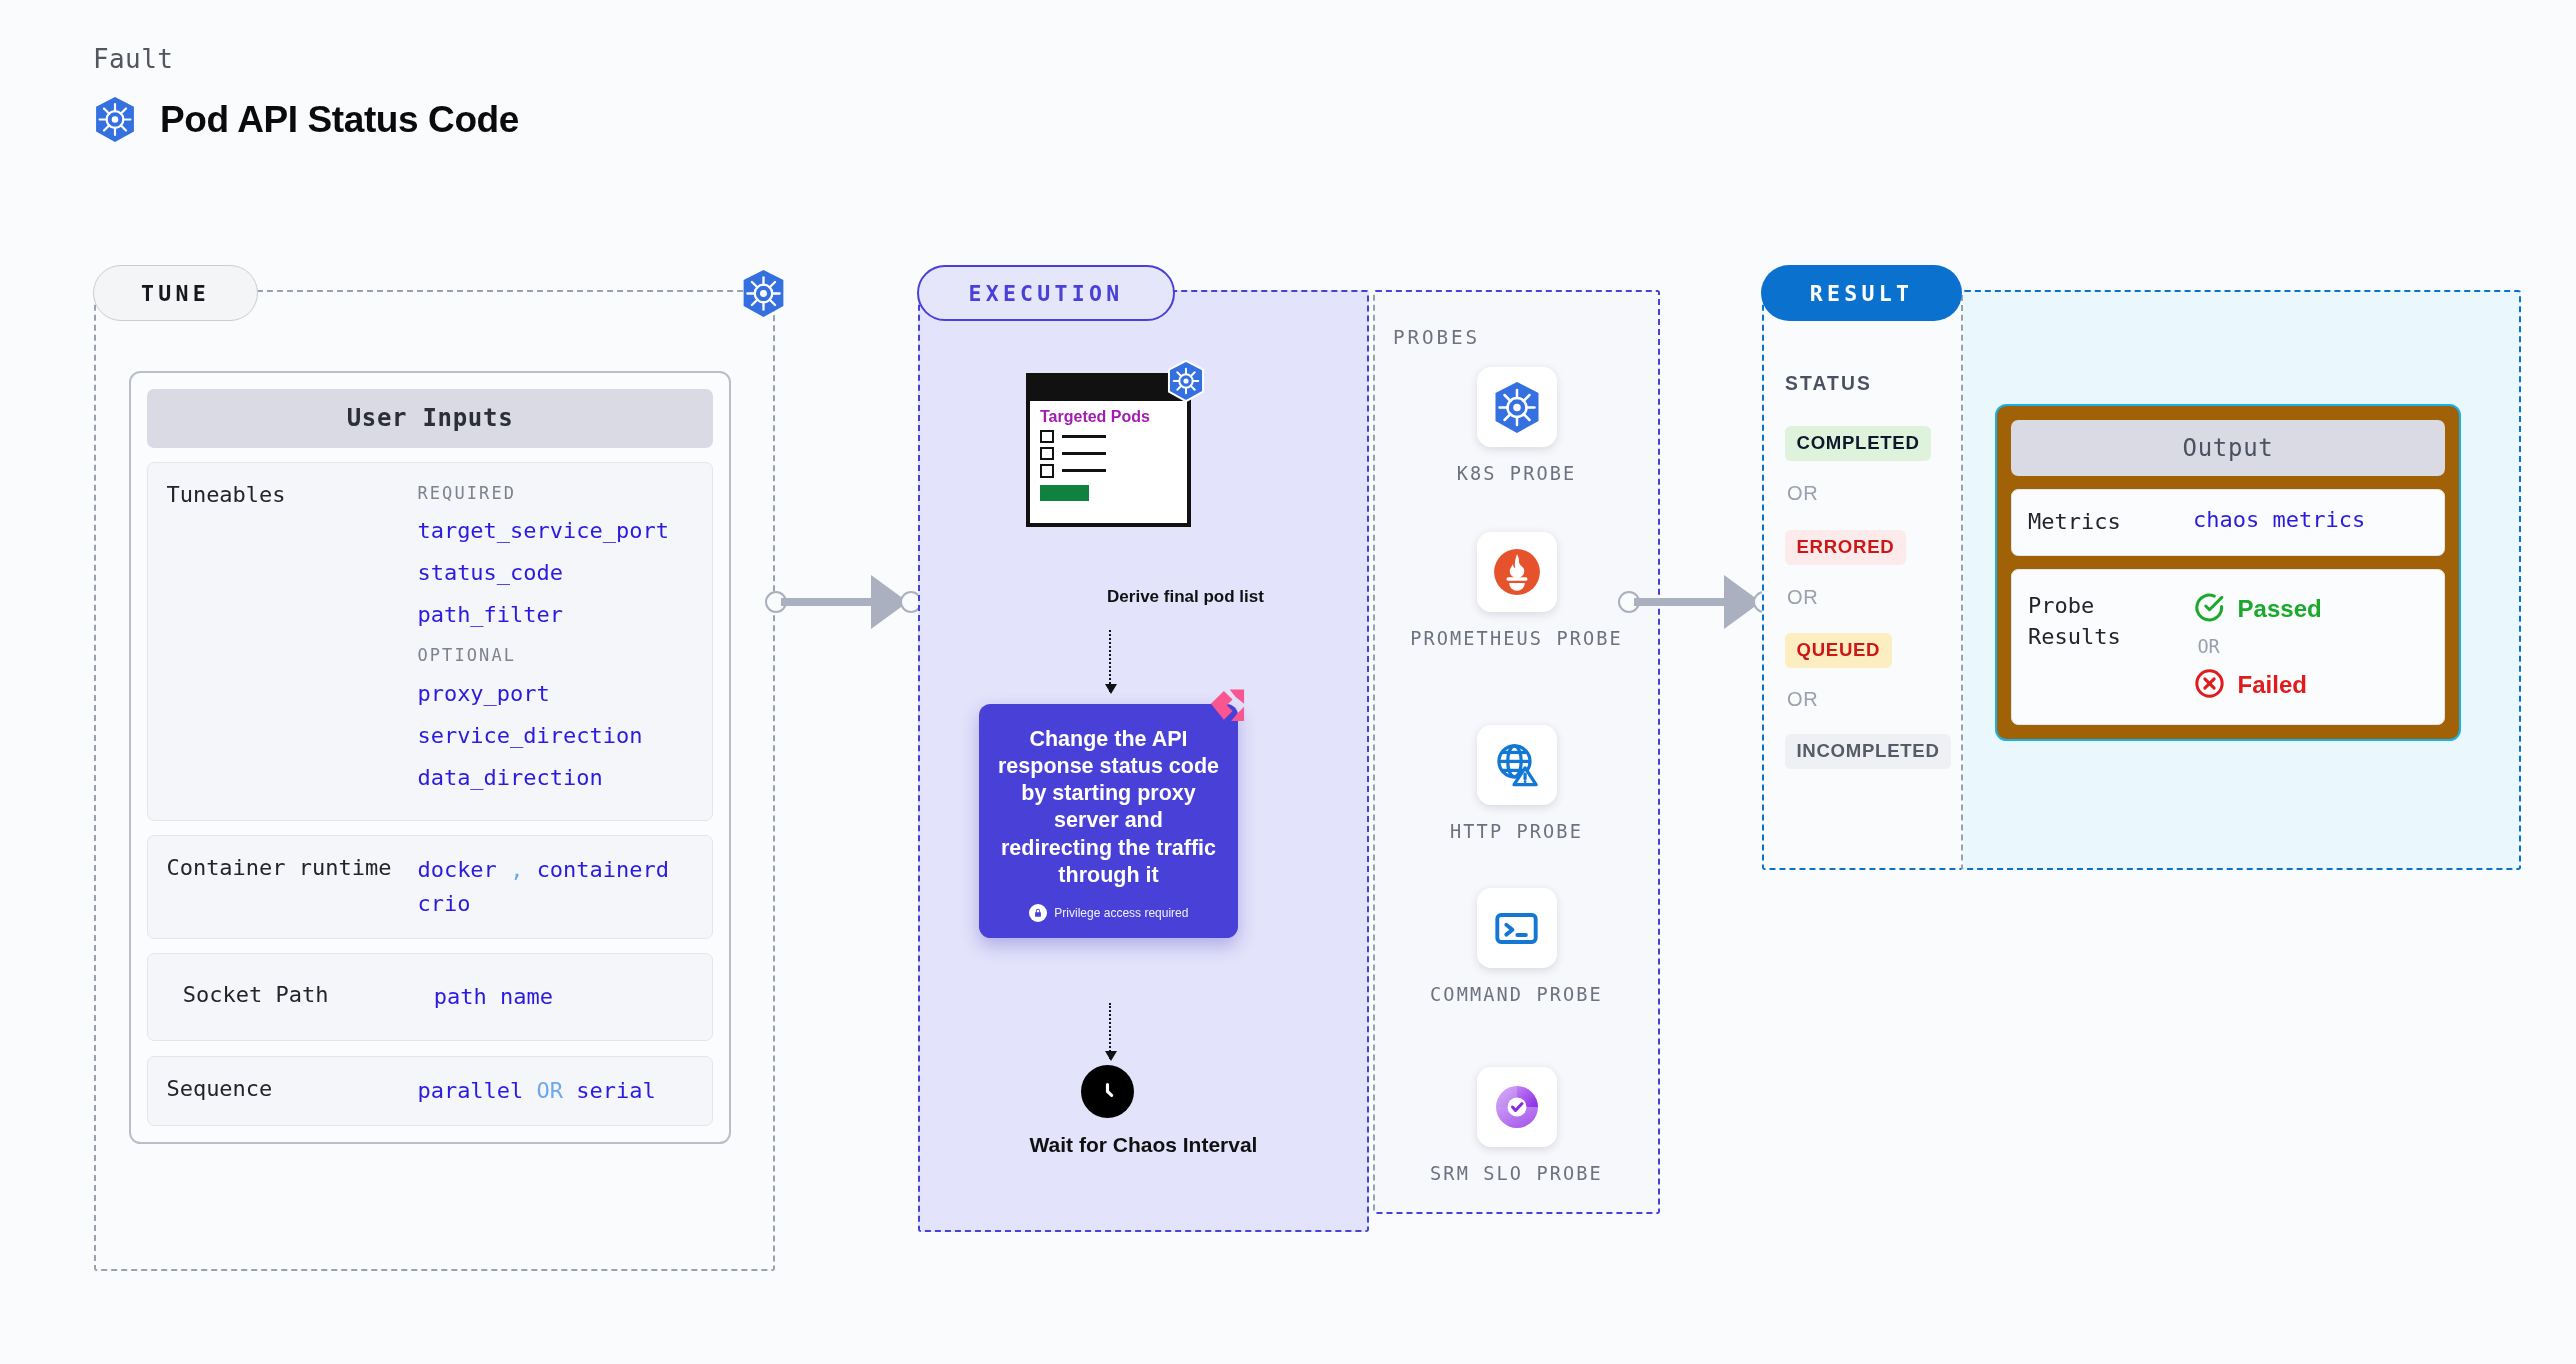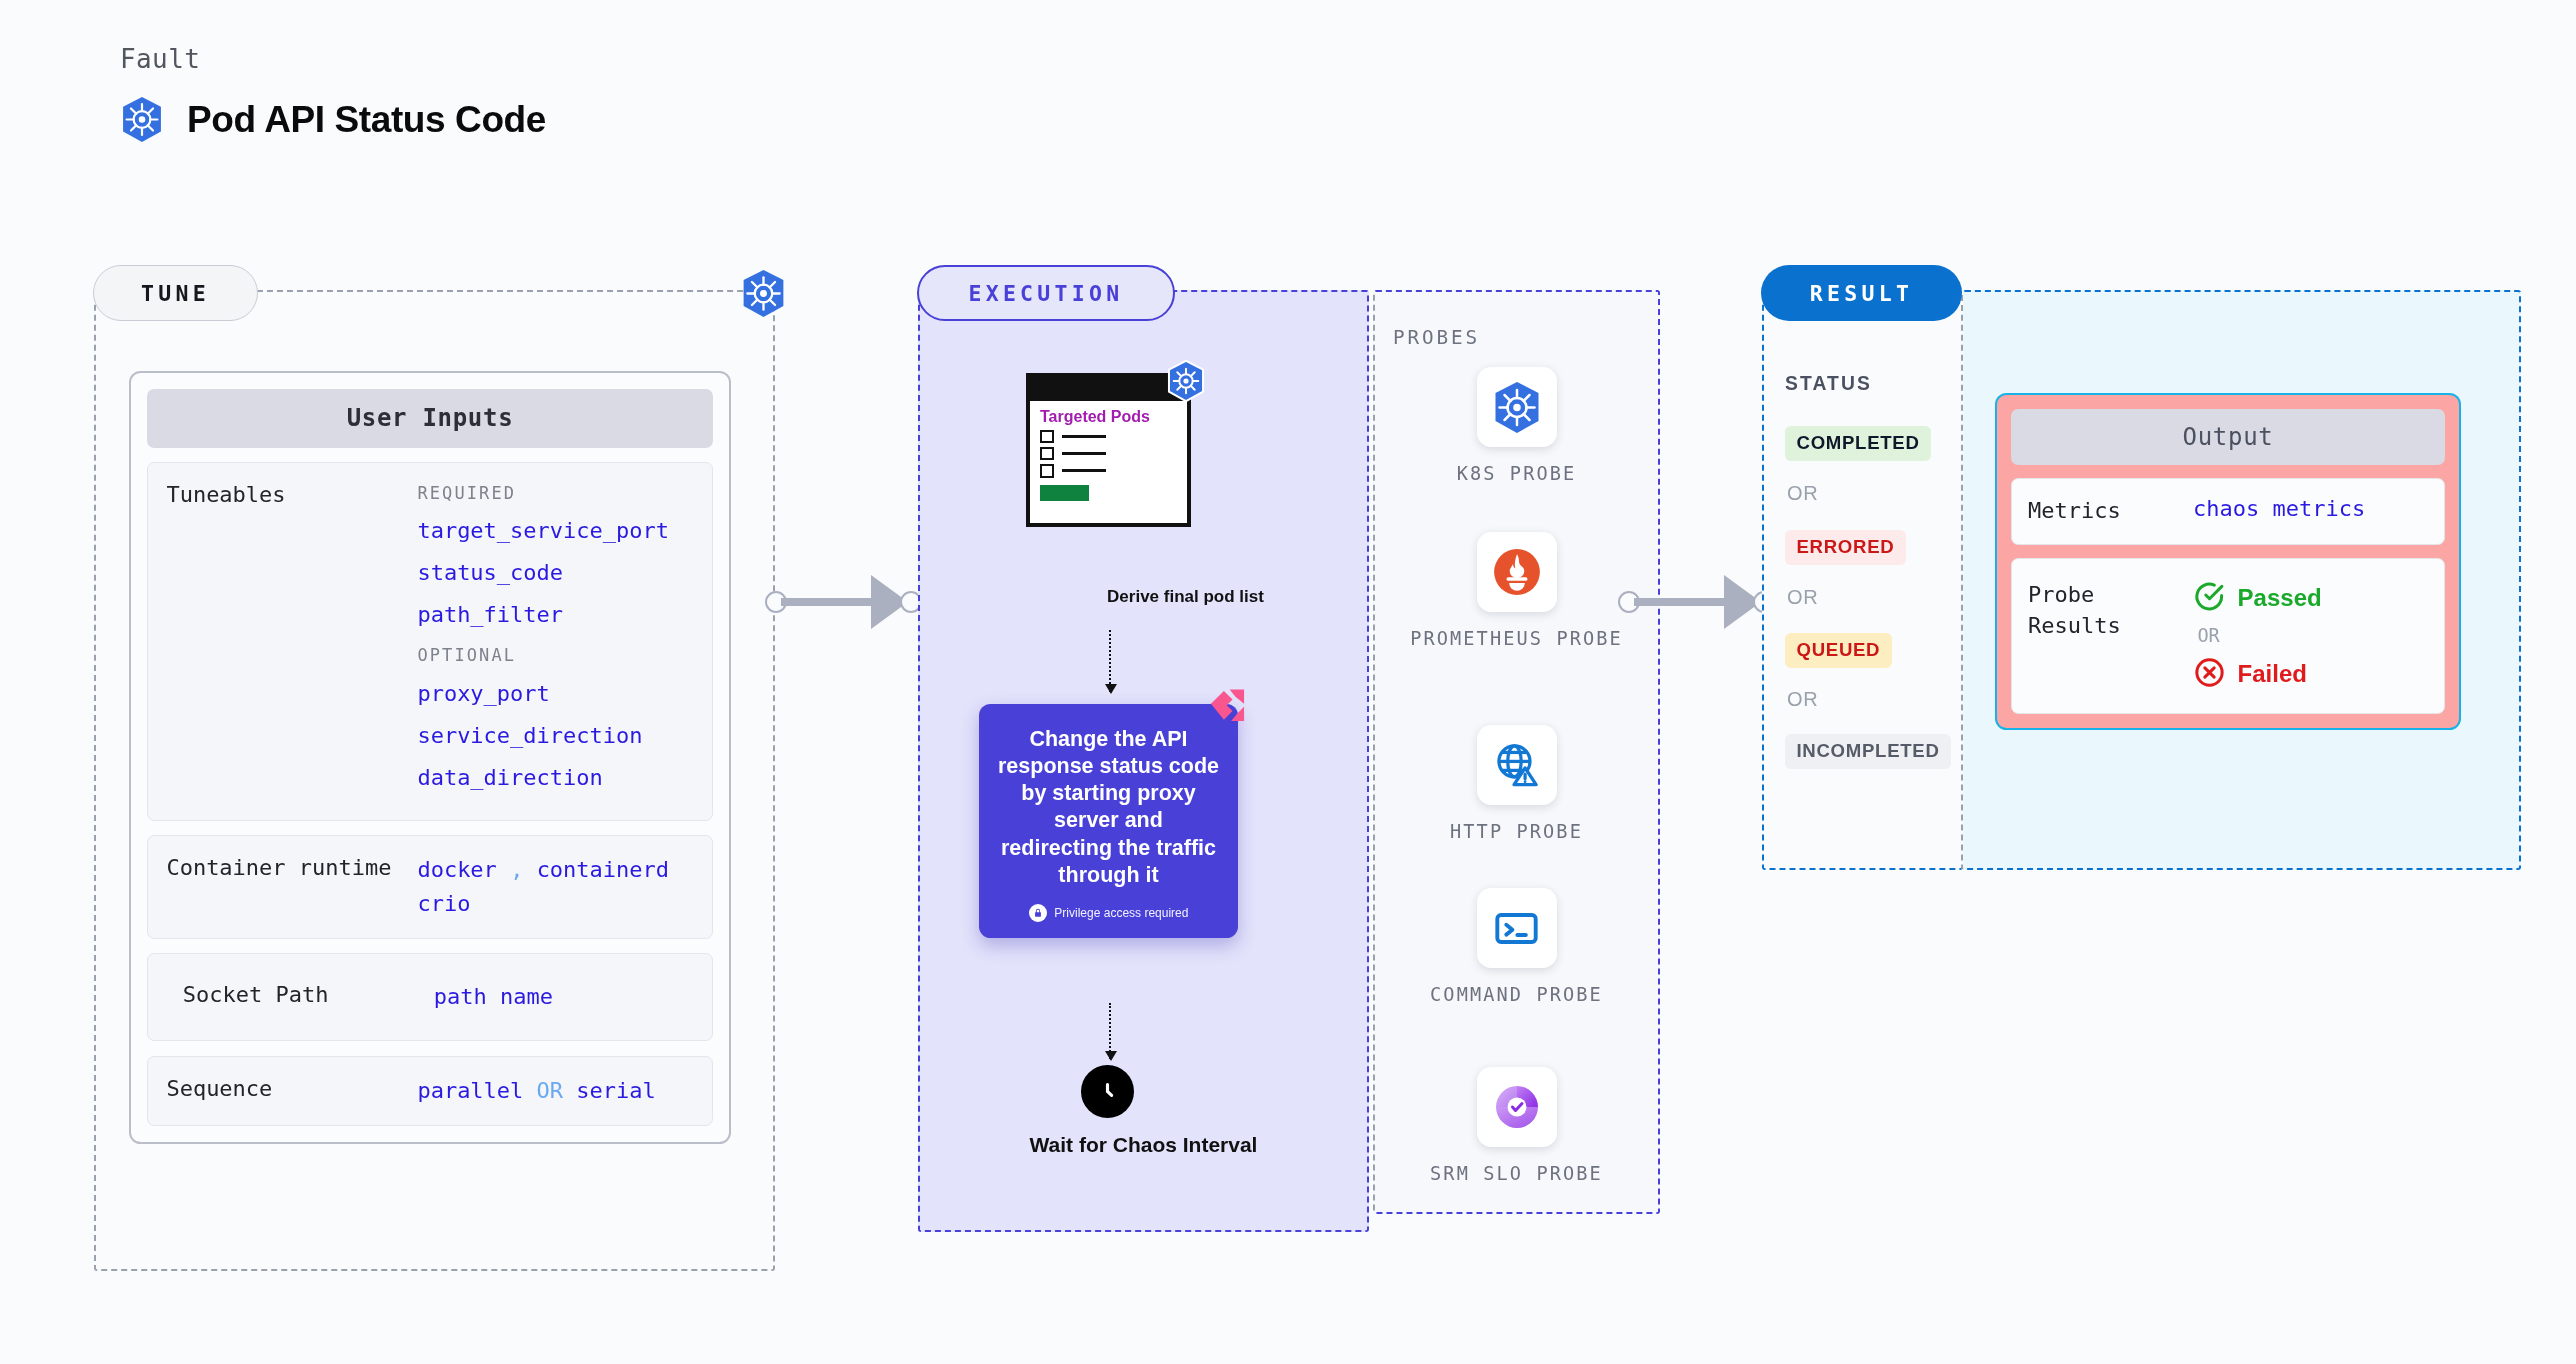--- a/index.html
+++ b/index.html
@@ -5,21 +5,21 @@
   html,body{margin:0;padding:0;}
   body{
     width:2576px;height:1365px;
     background:#fafbfc;
     font-family:"Liberation Sans", sans-serif;
     overflow:hidden;
     position:relative;
   }
 
   
-  #header{position:absolute;left:93px;top:44px;margin-left:27px;}
+  #header{position:absolute;left:93px;top:44px;}
   #fault-label{
     font-family:"DejaVu Sans Mono","Liberation Mono",monospace;
     font-size:26px;color:#51565f;letter-spacing:0.4px;
   }
   #title-row{display:flex;align-items:center;gap:23px;margin-top:21.5px;}
   #title-text{font-size:37px;font-weight:bold;color:#0b0b0d;letter-spacing:-0.4px;}
 
   
   .stage-tag{
     position:absolute;display:flex;align-items:center;justify-content:center;
@@ -178,22 +178,22 @@
     font-size:18.6px;font-weight:bold;letter-spacing:0.7px;box-sizing:border-box;
   }
   .or-text{
     position:absolute;left:1787px;font-size:20px;color:#9aa1ae;letter-spacing:0.7px;
   }
   #output-panel{
     left:1962px;top:290px;width:559px;height:580px;
     border:2.9px dashed #0a72ce;border-left:none;border-radius:2.9px;background:#eaf8fd;
   }
   #output-card{
-    position:absolute;left:1995px;top:393px;width:466px;
-    border:2.9px solid #17b3e8;border-radius:11.5px;background:#fca5a5;
+    position:absolute;left:1995px;top:404px;width:466px;
+    border:2.9px solid #17b3e8;border-radius:11.5px;background:#a16207;
     padding:14.3px;box-sizing:border-box;
   }
   #output-title{
     background:#d9dae4;border-radius:7.2px;height:56px;
     display:flex;align-items:center;justify-content:center;
   }
   #output-title span{
     font-family:"DejaVu Sans Mono","Liberation Mono",monospace;
     font-size:24px;color:#4b5160;letter-spacing:0.7px;
   }

